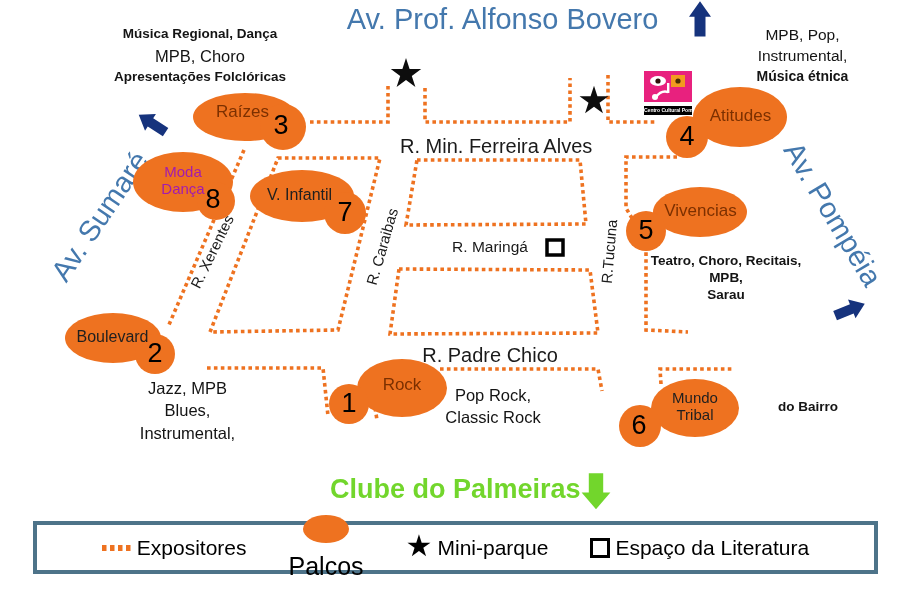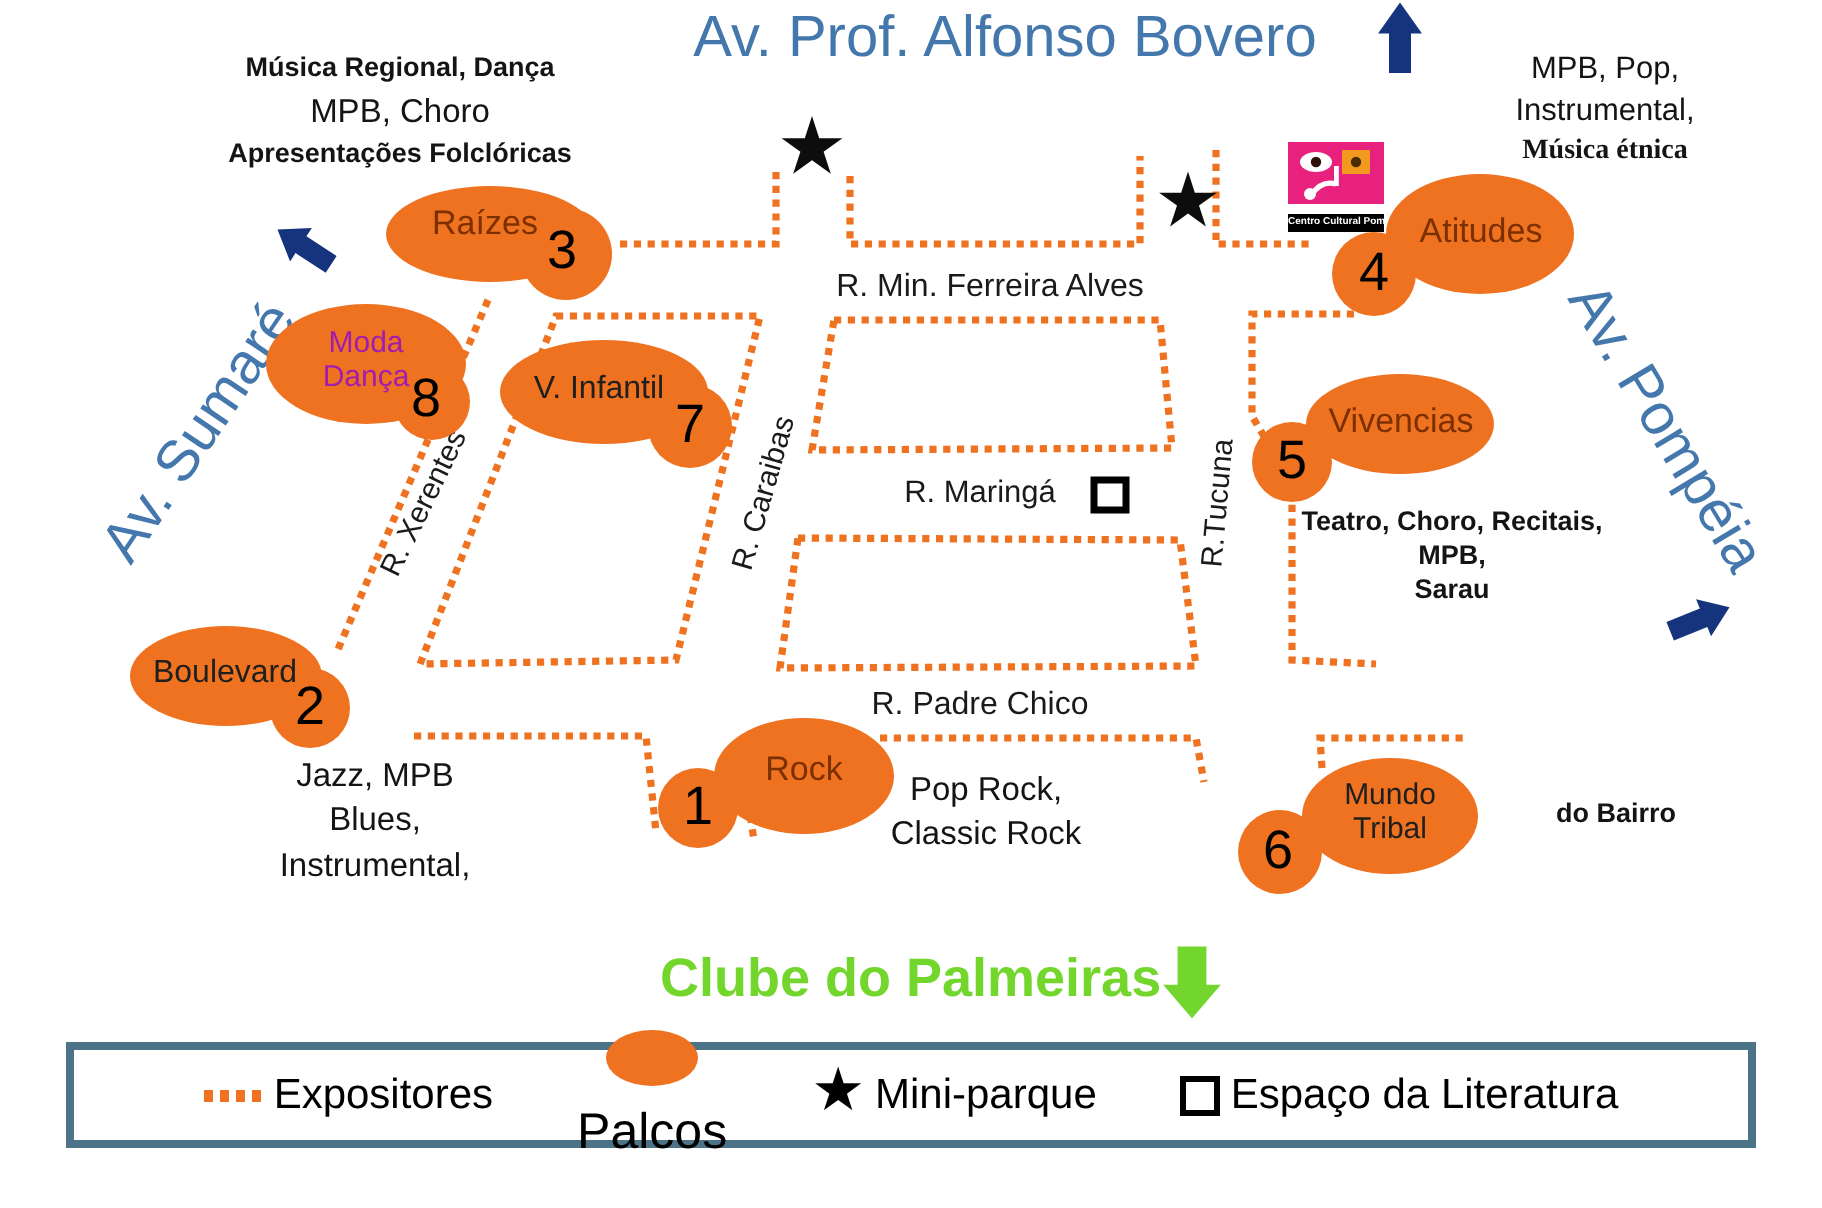--- a/index.html
+++ b/index.html
@@ -8,21 +8,21 @@
     background:#ffffff;
     font-family:"Liberation Sans",sans-serif;
     color:#111;
   }
   .abs{position:absolute;}
   .ctr{text-align:center;}
   
   .avenue{color:#4478ad;font-size:29px;white-space:nowrap;}
   .landmark{color:#72d62c;font-size:27px;font-weight:bold;white-space:nowrap;}
   
-  .street{font-size:16px;color:#1a1a1a;white-space:nowrap;text-align:center;}
+  .street{font-size:20px;color:#1a1a1a;white-space:nowrap;text-align:center;}
   
   .ellipse{position:absolute;background:#ee7220;border-radius:50%;}
   .stage-name{position:absolute;text-align:center;line-height:1.12;}
   .maroon{color:#7c3000;}
   .rust{color:#a21caf;}
   .dark{color:#1f1f1f;}
   .stage-num{position:absolute;width:34px;text-align:center;font-size:27px;color:#000;}
   
   .note{position:absolute;text-align:center;color:#141414;}
   .note .b{font-weight:bold;font-size:13.5px;line-height:1.55;}
@@ -139,21 +139,21 @@
 
 <div class="note" style="left:55px;top:24px;width:290px;">
   <div class="b">Música Regional, Dança</div>
   <div class="r">MPB, Choro</div>
   <div class="b">Apresentações Folclóricas</div>
 </div>
 
 <div class="note" style="left:715px;top:25px;width:175px;">
   <div class="r" style="font-size:15.5px;">MPB, Pop,</div>
   <div class="r" style="font-size:15.5px;">Instrumental,</div>
-  <div class="b" style="font-size:14px;line-height:1.3;font-family:Liberation Serif, serif;">Música étnica</div>
+  <div class="b" style="font-size:14px;line-height:1.3;">Música étnica</div>
 </div>
 
 <div class="note" style="left:636px;top:253px;width:180px;">
   <div class="b" style="line-height:1.25;">Teatro, Choro, Recitais, MPB,</div>
   <div class="b" style="line-height:1.25;">Sarau</div>
 </div>
 
 <div class="note" style="left:110px;top:377px;width:155px;">
   <div class="r">Jazz, MPB</div>
   <div class="r">Blues,</div>

